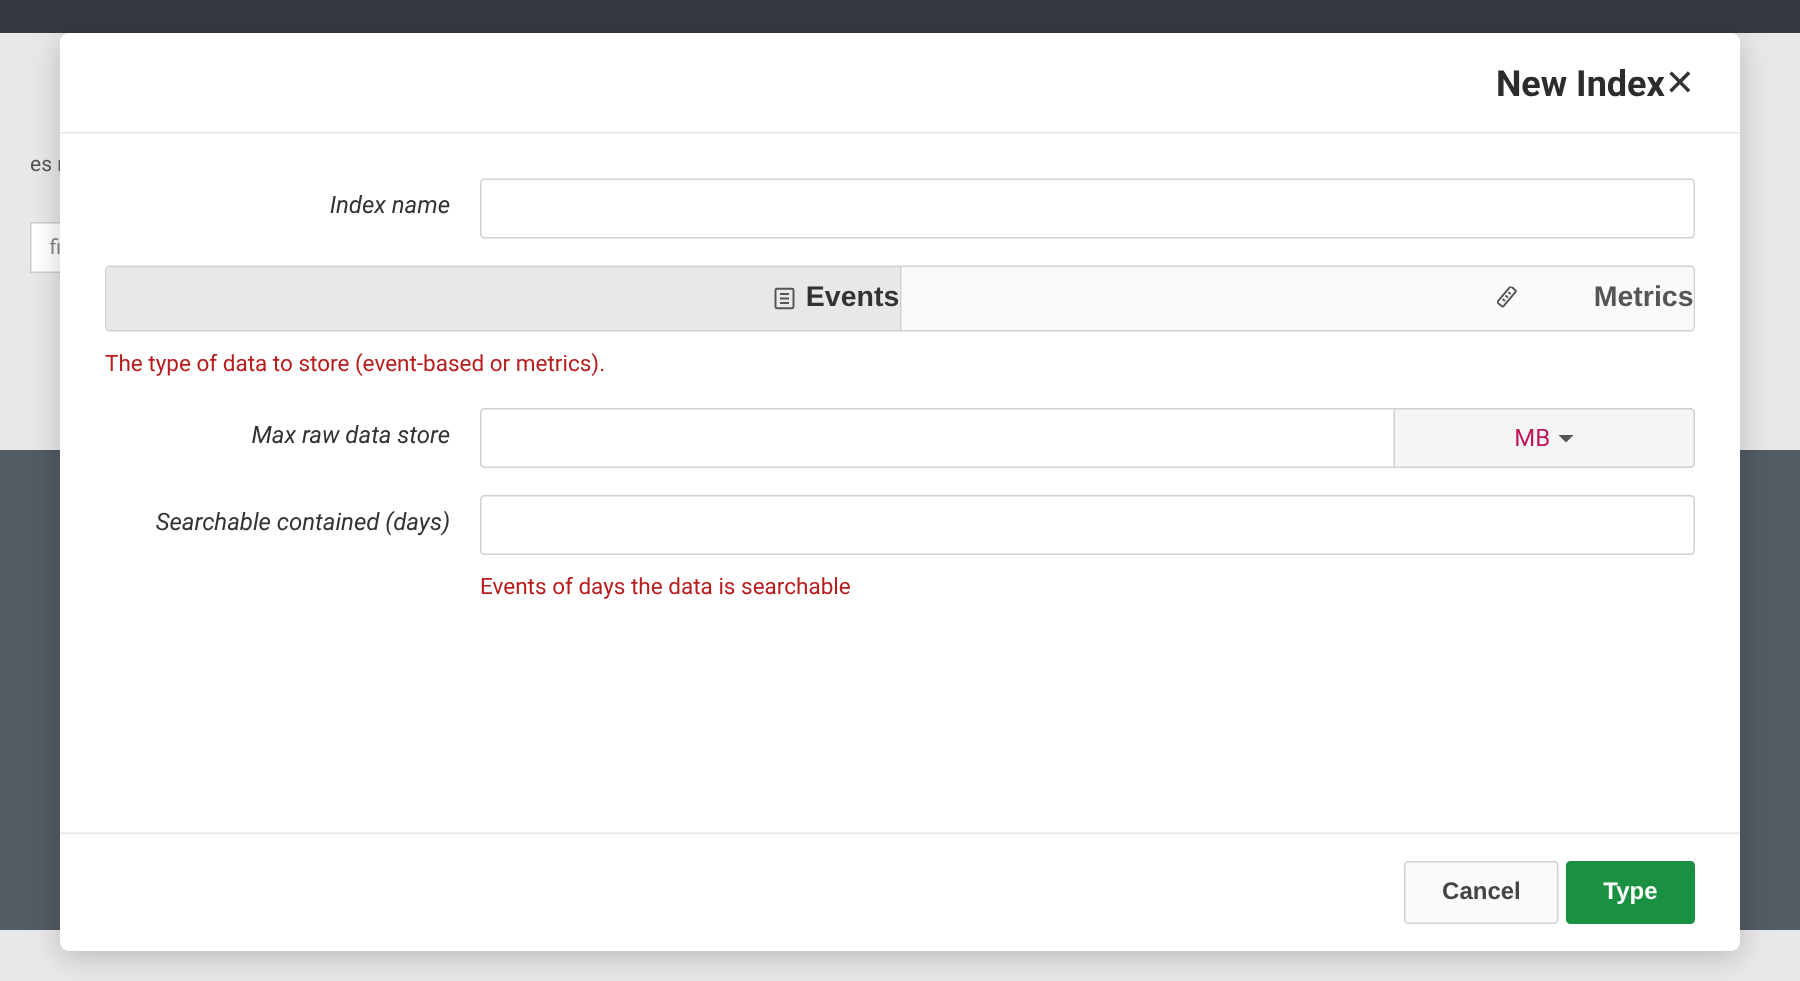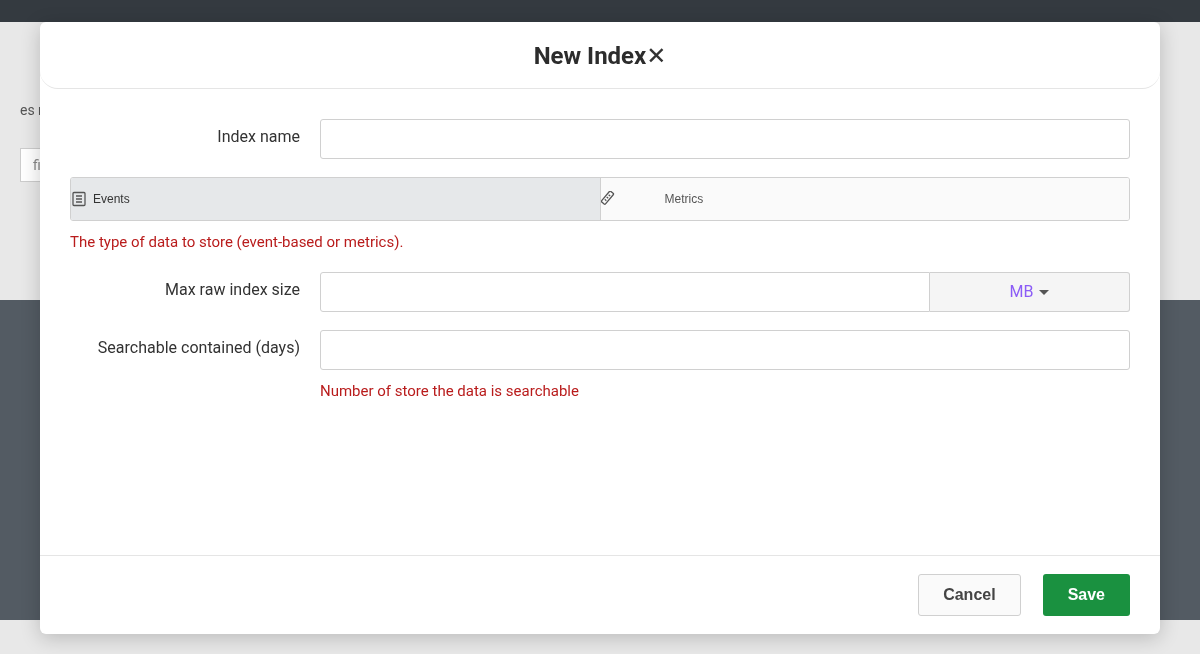--- a/index.html
+++ b/index.html
@@ -65,23 +65,22 @@
       background: #fff;
       border-radius: 6px;
       box-shadow: 0 4px 20px rgba(0,0,0,0.2);
       display: flex;
       flex-direction: column;
     }
     .modal-header {
       padding: 20px 30px 18px 30px;
       border-bottom: 1px solid #e5e5e5;
       display: flex;
-      justify-content: center;
+      justify-content: flex-end;
       align-items: center;
-      border-radius: 18px;
     }
     .modal-title {
       font-size: 24px;
       font-weight: 700;
       color: #2c2c2c;
     }
     .close-btn {
       font-size: 24px;
       font-weight: 300;
       color: #333;
@@ -101,20 +100,21 @@
       margin-bottom: 18px;
     }
     .form-label {
       width: 250px;
       text-align: right;
       padding-right: 20px;
       padding-top: 8px;
       font-size: 16px;
       color: #333;
       flex-shrink: 0;
+      font-style: italic;
     }
     .form-control-wrap {
       flex: 1;
     }
     .text-input {
       width: 100%;
       height: 40px;
       border: 1px solid #d0d0d0;
       border-radius: 3px;
       padding: 0 12px;
@@ -125,27 +125,28 @@
       display: flex;
       border: 1px solid #d0d0d0;
       border-radius: 3px;
       overflow: hidden;
       height: 44px;
     }
     .toggle-btn {
       flex: 1;
       display: flex;
       align-items: center;
-      justify-content: flex-start;
+      justify-content: flex-end;
       gap: 6px;
       background: #fafafa;
       border: none;
       cursor: pointer;
-      font-size: 12px;
+      font-size: 19px;
       color: #555;
+      font-weight: bold;
     }
     .toggle-btn.active {
       background: #e6e8ea;
       color: #333;
     }
     .toggle-btn + .toggle-btn {
       border-left: 1px solid #d0d0d0;
       gap: 48px;
     }
     .help-text {
@@ -168,37 +169,37 @@
       border: 1px solid #d0d0d0;
       border-left: none;
       border-radius: 0 3px 3px 0;
       background: #f5f5f5;
       display: flex;
       align-items: center;
       justify-content: center;
       gap: 6px;
       cursor: pointer;
       font-size: 16px;
-      color: #8b5cf6;
+      color: #be185d;
     }
     .caret-down-icon {
       display: inline-block;
       width: 0;
       height: 0;
       border-left: 5px solid transparent;
       border-right: 5px solid transparent;
       border-top: 5px solid #555;
       margin-top: 2px;
     }
     .modal-footer {
       padding: 18px 30px;
       border-top: 1px solid #e5e5e5;
       display: flex;
       justify-content: flex-end;
-      gap: 22px;
+      gap: 5px;
     }
     .btn {
       height: 42px;
       padding: 0 24px;
       border-radius: 3px;
       font-size: 16px;
       font-weight: 600;
       cursor: pointer;
       border: 1px solid transparent;
     }
@@ -266,39 +267,39 @@
               <line x1="5" y1="11" x2="7" y2="11" transform="rotate(40 8 8)"></line>
             </svg>
             <span>Metrics</span>
           </button>
         </div>
         <div class="help-text">The type of data to store (event-based or metrics).</div>
       </div>
     </div>
 
     <div class="form-row">
-      <div class="form-label">Max raw index size</div>
+      <div class="form-label">Max raw data store</div>
       <div class="form-control-wrap">
         <div class="size-row">
           <input type="text" class="text-input size-input" value="" style="">
           <div class="unit-select">
             <span>MB</span>
             <span class="caret-down-icon"></span>
           </div>
         </div>
       </div>
     </div>
 
     <div class="form-row">
       <div class="form-label">Searchable contained (days)</div>
       <div class="form-control-wrap">
         <input type="text" class="text-input" value="" style="">
-        <div class="help-text">Number of store the data is searchable</div>
+        <div class="help-text">Events of days the data is searchable</div>
       </div>
     </div>
 
   </div>
 
   <div class="modal-footer">
     <button class="btn btn-cancel">Cancel</button>
-    <button class="btn btn-save">Save</button>
+    <button class="btn btn-save">Type</button>
   </div>
 </div>
 
 </body></html>

